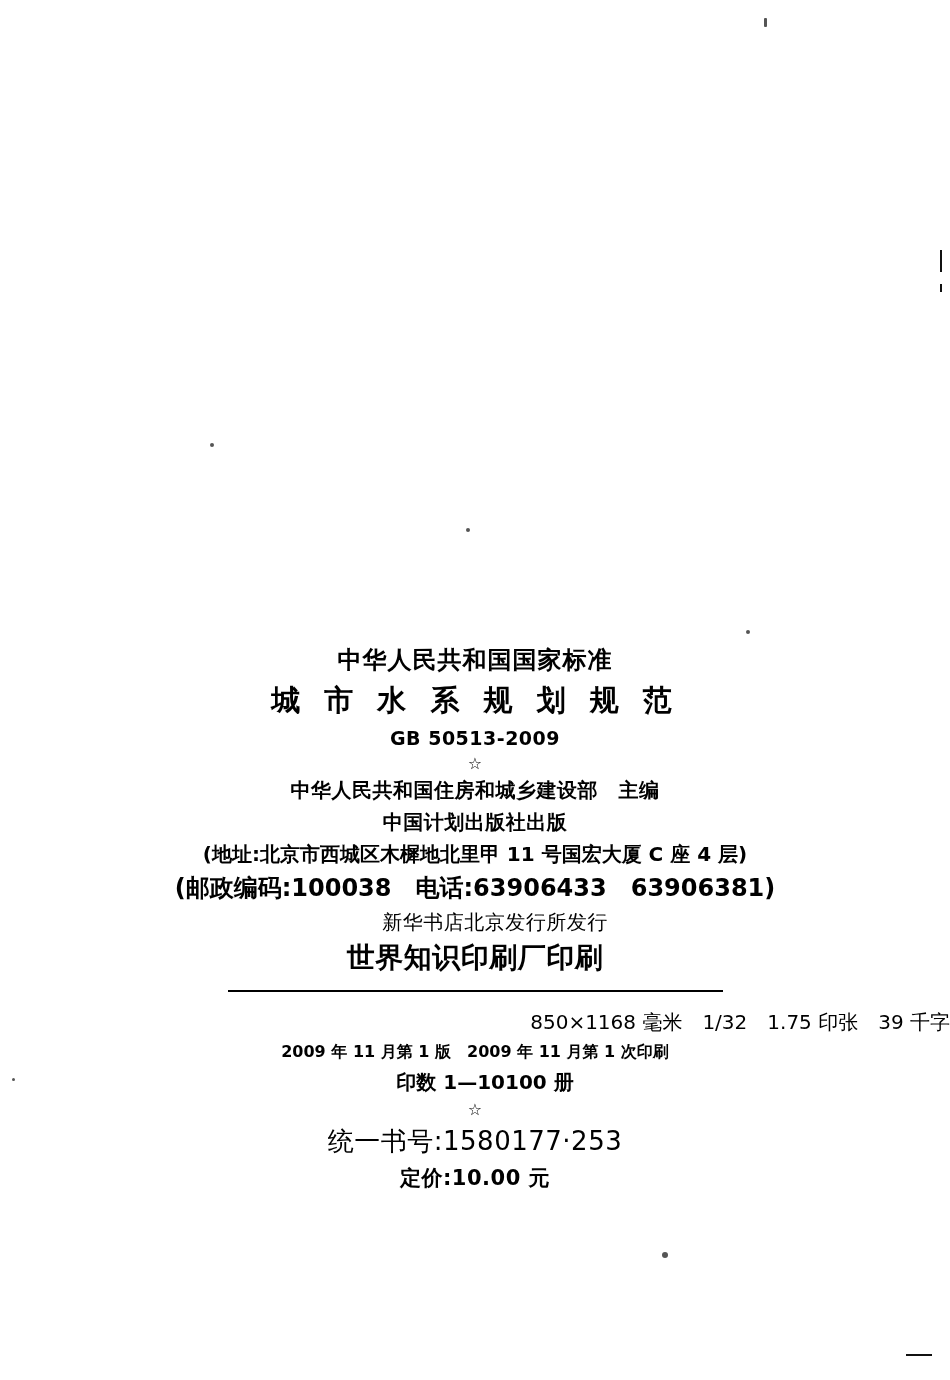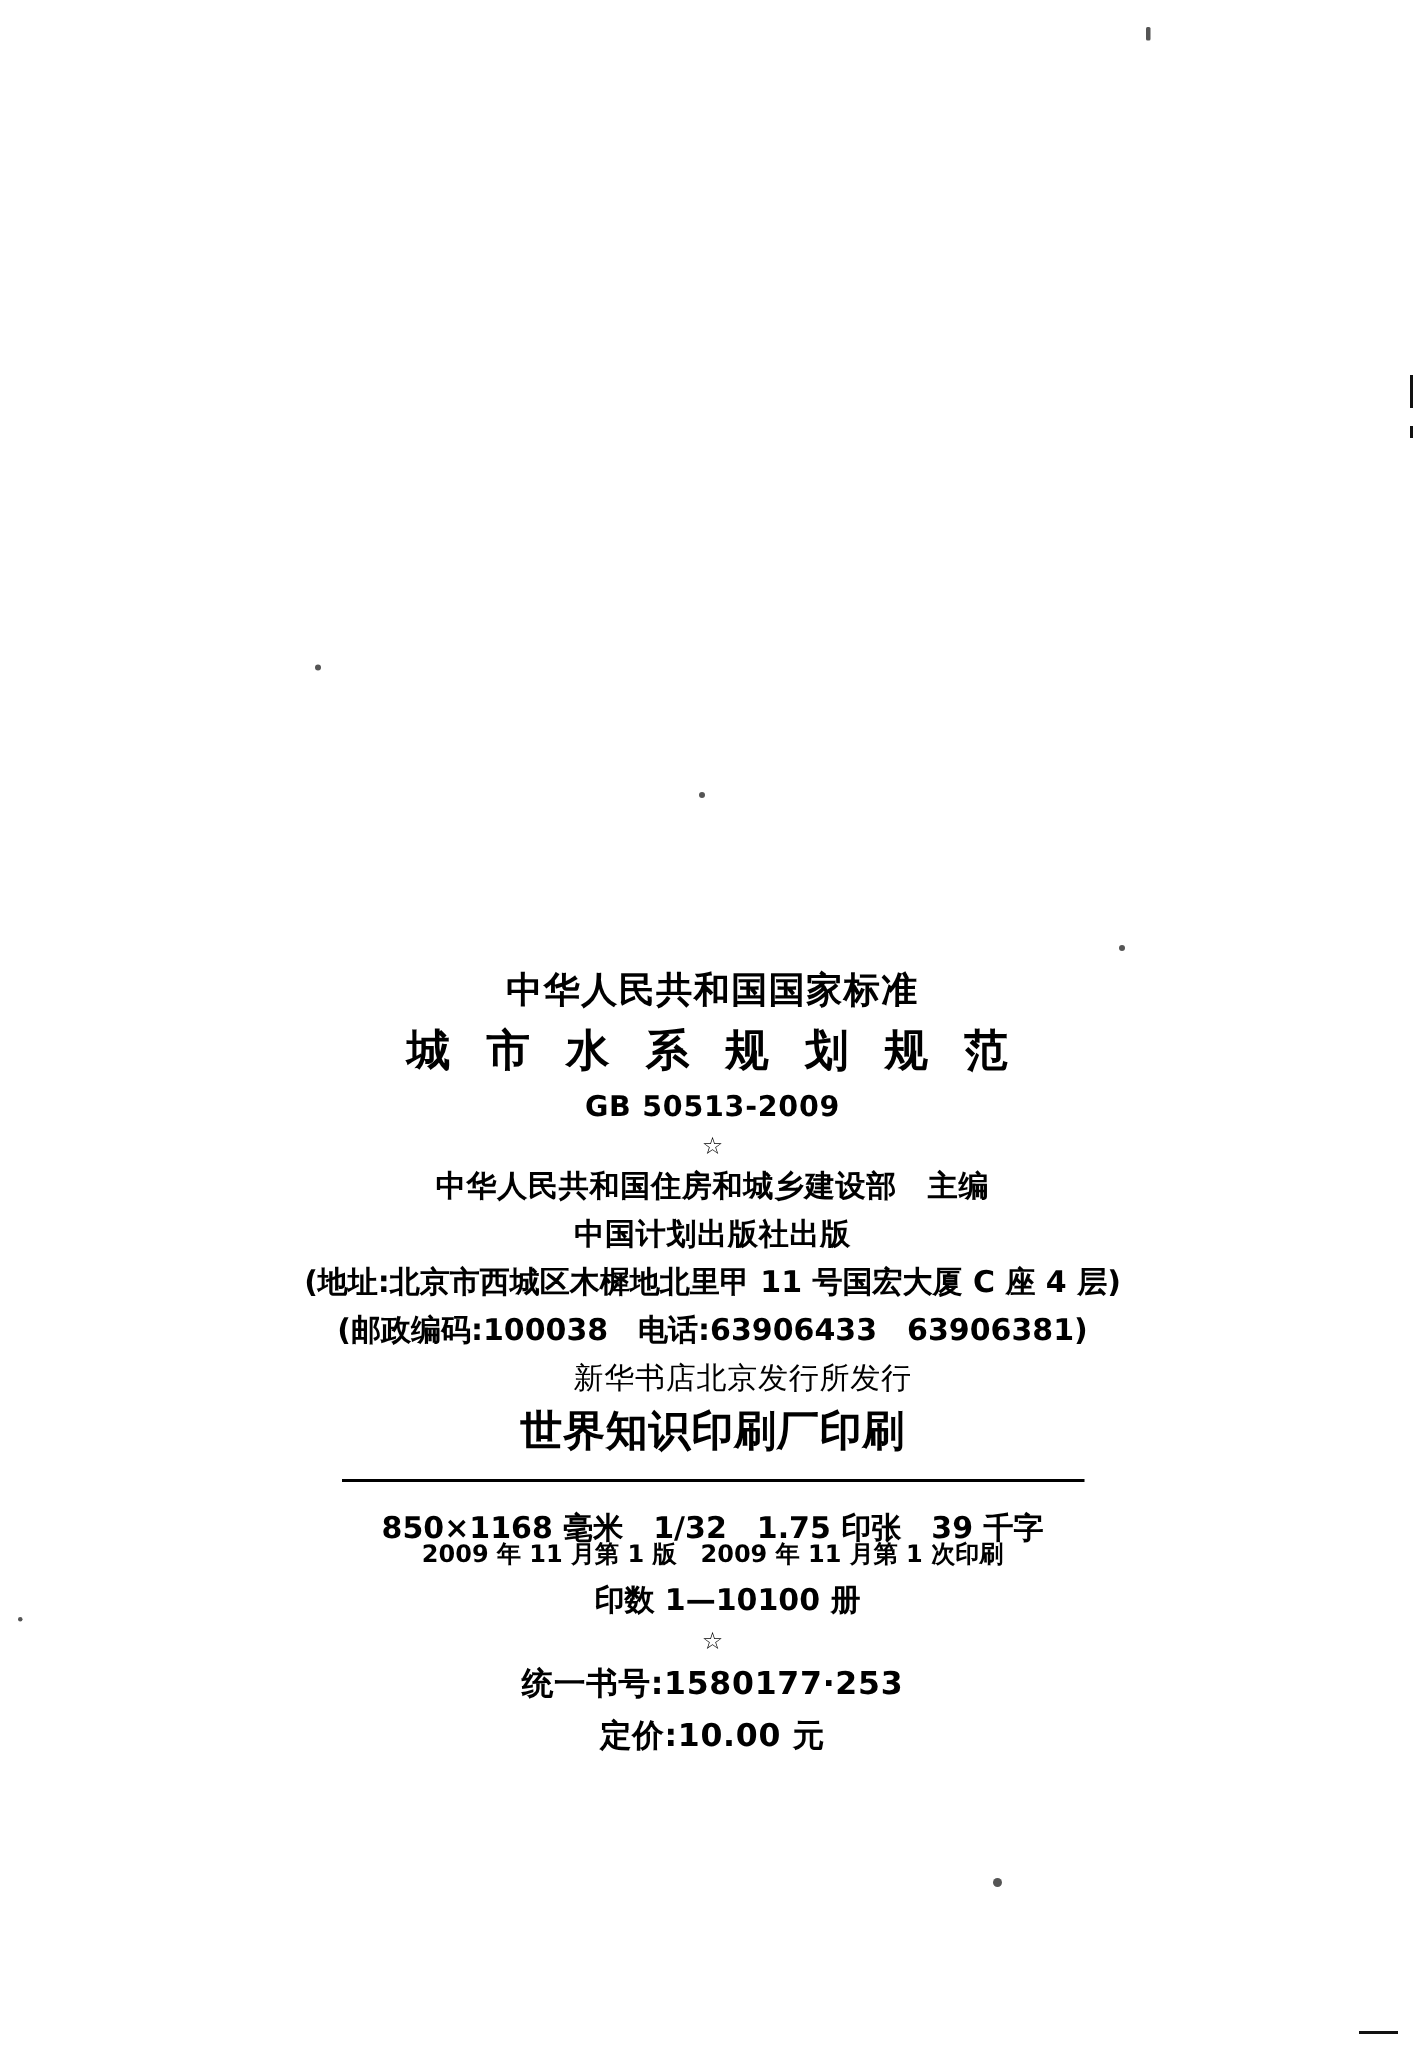--- a/index.html
+++ b/index.html
@@ -88,21 +88,21 @@
   }
 
   .l-address {
     font-size: 20px;
     font-weight: bold;
     letter-spacing: 0px;
     margin-bottom: 12px;
   }
 
   .l-contact {
-    font-size: 20px;
+    font-size: 24px;
     font-weight: bold;
     letter-spacing: 0px;
     margin-bottom: 12px;
   }
 
   .l-distributor {
     font-size: 20px;
     font-weight: normal;
     letter-spacing: 0.5px;
     margin-bottom: 12px;
@@ -118,22 +118,23 @@
 
   .rule {
     width: 495px;
     height: 2px;
     background: #000;
     margin: 0 auto 20px auto;
   }
 
   .l-spec {
     font-size: 20px;
-    font-weight: bold;
-    margin-bottom: 0;
+    font-weight: normal;
+    margin-bottom: 12px;
+    text-align: right;
   }
 
   .l-edition {
     font-size: 16px;
     font-weight: bold;
     margin-bottom: 12px;
   }
 
   .l-printrun {
     font-size: 20px;
@@ -142,22 +143,22 @@
     padding-left: 20px;
   }
 
   .star2 {
     font-size: 16px;
     line-height: 1;
     margin-bottom: 10px;
   }
 
   .l-isbn {
-    font-size: 21px;
-    font-weight: bold;
+    font-size: 26px;
+    font-weight: normal;
     letter-spacing: 0.5px;
     margin-bottom: 14px;
   }
 
   .l-price {
     font-size: 21px;
     font-weight: bold;
     letter-spacing: 0.5px;
   }
 </style>

